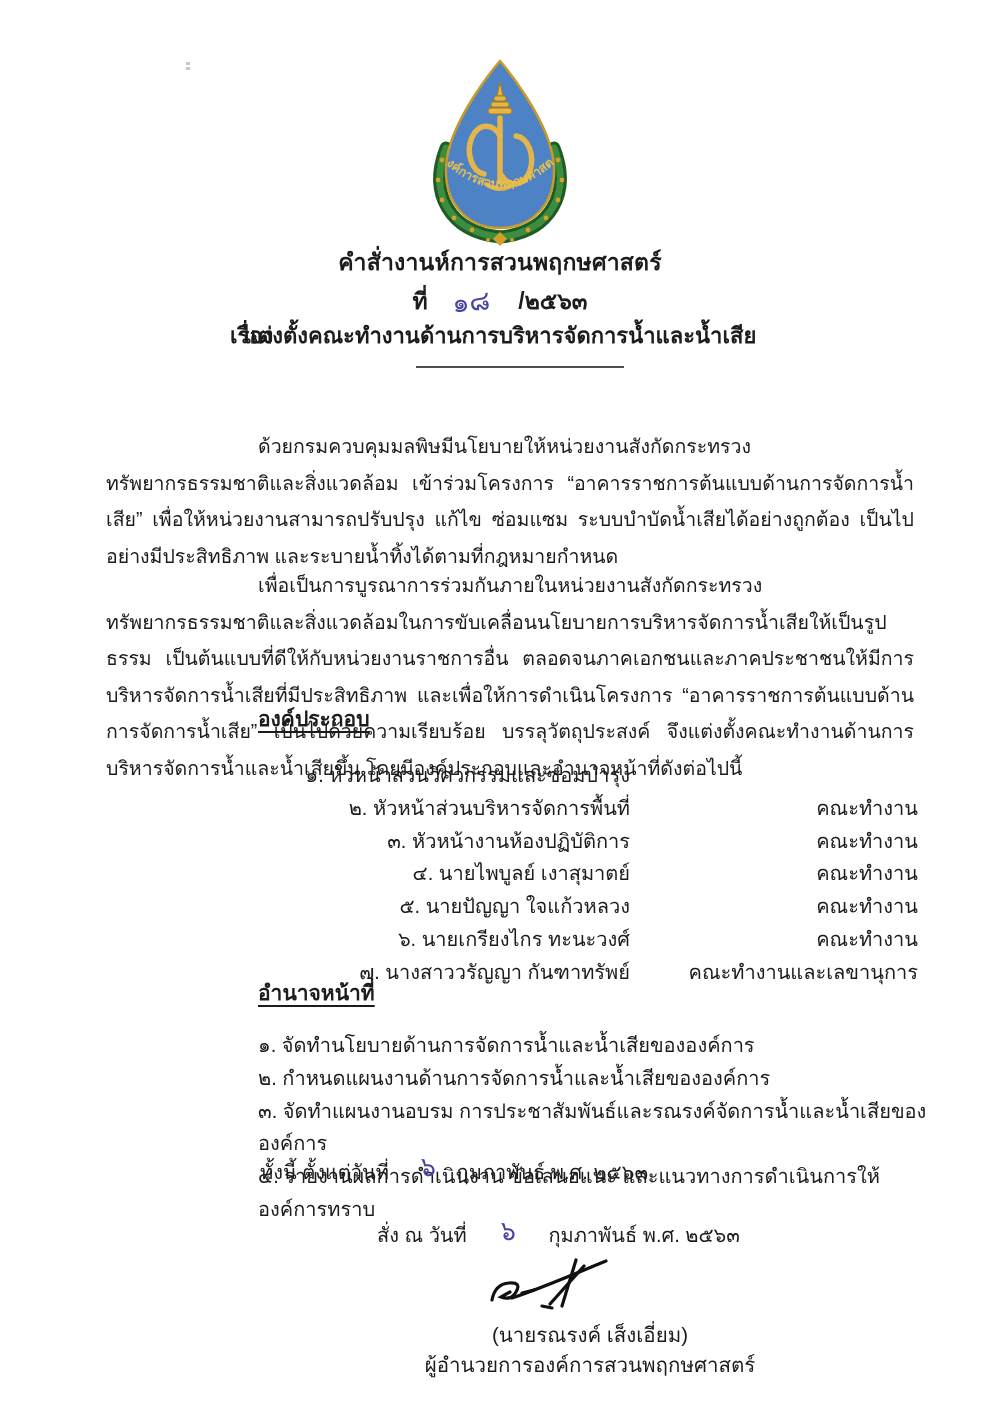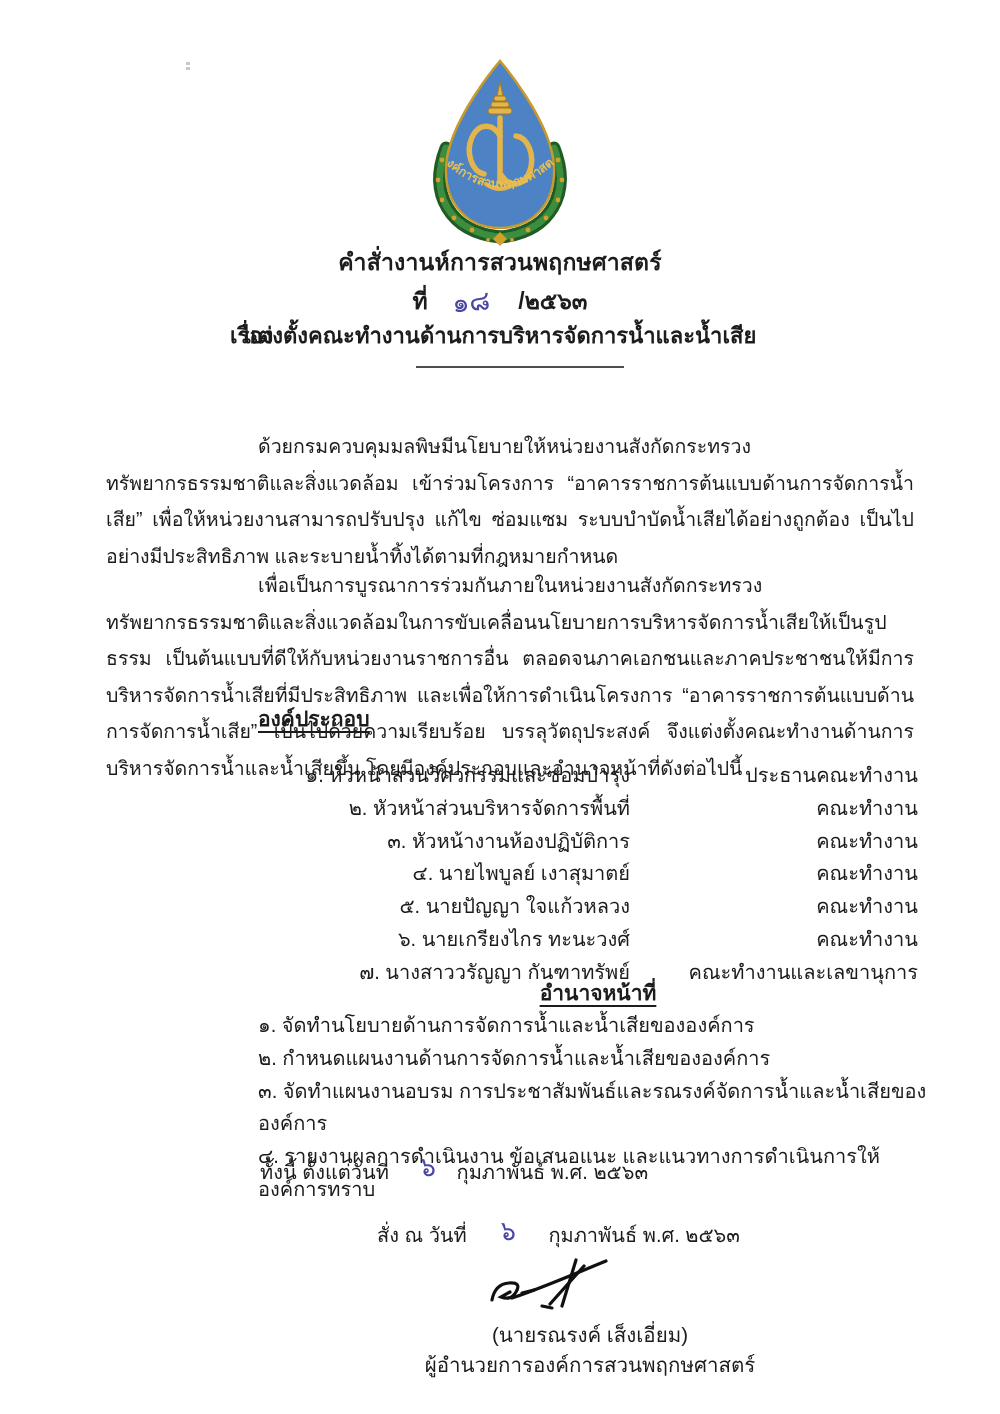--- a/index.html
+++ b/index.html
@@ -34,21 +34,21 @@
   .section-heading{
     font-size:21px;font-weight:700;
     text-decoration:underline;text-underline-offset:5px;text-decoration-thickness:1.5px;
   }
   .composition{top:702px;left:258px;width:660px;font-size:20px;}
   .composition .section-heading{margin-bottom:24px;}
   .comp-row{display:flex;line-height:32.8px;text-align:right;}
   .comp-name{width:372px;flex:none;}
   .comp-role{flex:1;}
   .duties{top:976px;left:258px;width:680px;font-size:20px;}
-  .duties .section-heading{margin-bottom:0;text-align:center;}
+  .duties .section-heading{margin-bottom:20px;}
   .duty-item{line-height:32.8px;}
   
   .effective-line{top:1146px;left:260px;font-size:20px;}
   .order-line{top:1210px;left:377px;font-size:20px;}
   .hand-day{
     display:inline-block;color:#4a47a3;font-size:26px;
     transform:rotate(8deg);font-family:"DejaVu Serif", serif;
   }
   .effective-line .hand-day{margin:0 14px 0 26px;vertical-align:3px;}
   .order-line .hand-day{margin:0 26px 0 28px;vertical-align:2px;}
@@ -133,21 +133,20 @@
 
   <div class="abs divider"></div>
 
   <div class="abs para p1">ด้วยกรมควบคุมมลพิษมีนโยบายให้หน่วยงานสังกัดกระทรวงทรัพยากรธรรมชาติและสิ่งแวดล้อม เข้าร่วมโครงการ “อาคารราชการต้นแบบด้านการจัดการน้ำเสีย” เพื่อให้หน่วยงานสามารถปรับปรุง แก้ไข ซ่อมแซม ระบบบำบัดน้ำเสียได้อย่างถูกต้อง เป็นไปอย่างมีประสิทธิภาพ และระบายน้ำทิ้งได้ตามที่กฎหมายกำหนด</div>
   <div class="abs para p2">เพื่อเป็นการบูรณาการร่วมกันภายในหน่วยงานสังกัดกระทรวงทรัพยากรธรรมชาติและสิ่งแวดล้อมในการขับเคลื่อนนโยบายการบริหารจัดการน้ำเสียให้เป็นรูปธรรม เป็นต้นแบบที่ดีให้กับหน่วยงานราชการอื่น ตลอดจนภาคเอกชนและภาคประชาชนให้มีการบริหารจัดการน้ำเสียที่มีประสิทธิภาพ และเพื่อให้การดำเนินโครงการ “อาคารราชการต้นแบบด้านการจัดการน้ำเสีย” เป็นไปด้วยความเรียบร้อย บรรลุวัตถุประสงค์ จึงแต่งตั้งคณะทำงานด้านการบริหารจัดการน้ำและน้ำเสียขึ้น โดยมีองค์ประกอบและอำนาจหน้าที่ดังต่อไปนี้</div>
 
   <div class="abs composition">
     <div class="section-heading">องค์ประกอบ</div>
     <div class="comp-row">
       <span class="comp-name">๑. หัวหน้าส่วนวิศวกรรมและซ่อมบำรุง</span>
-      <span class="comp-role">ประธานคณะทำงาน</span>
     </div>
     <div class="comp-row">
       <span class="comp-name">๒. หัวหน้าส่วนบริหารจัดการพื้นที่</span>
       <span class="comp-role">คณะทำงาน</span>
     </div>
     <div class="comp-row">
       <span class="comp-name">๓. หัวหน้างานห้องปฏิบัติการ</span>
       <span class="comp-role">คณะทำงาน</span>
     </div>
     <div class="comp-row">

